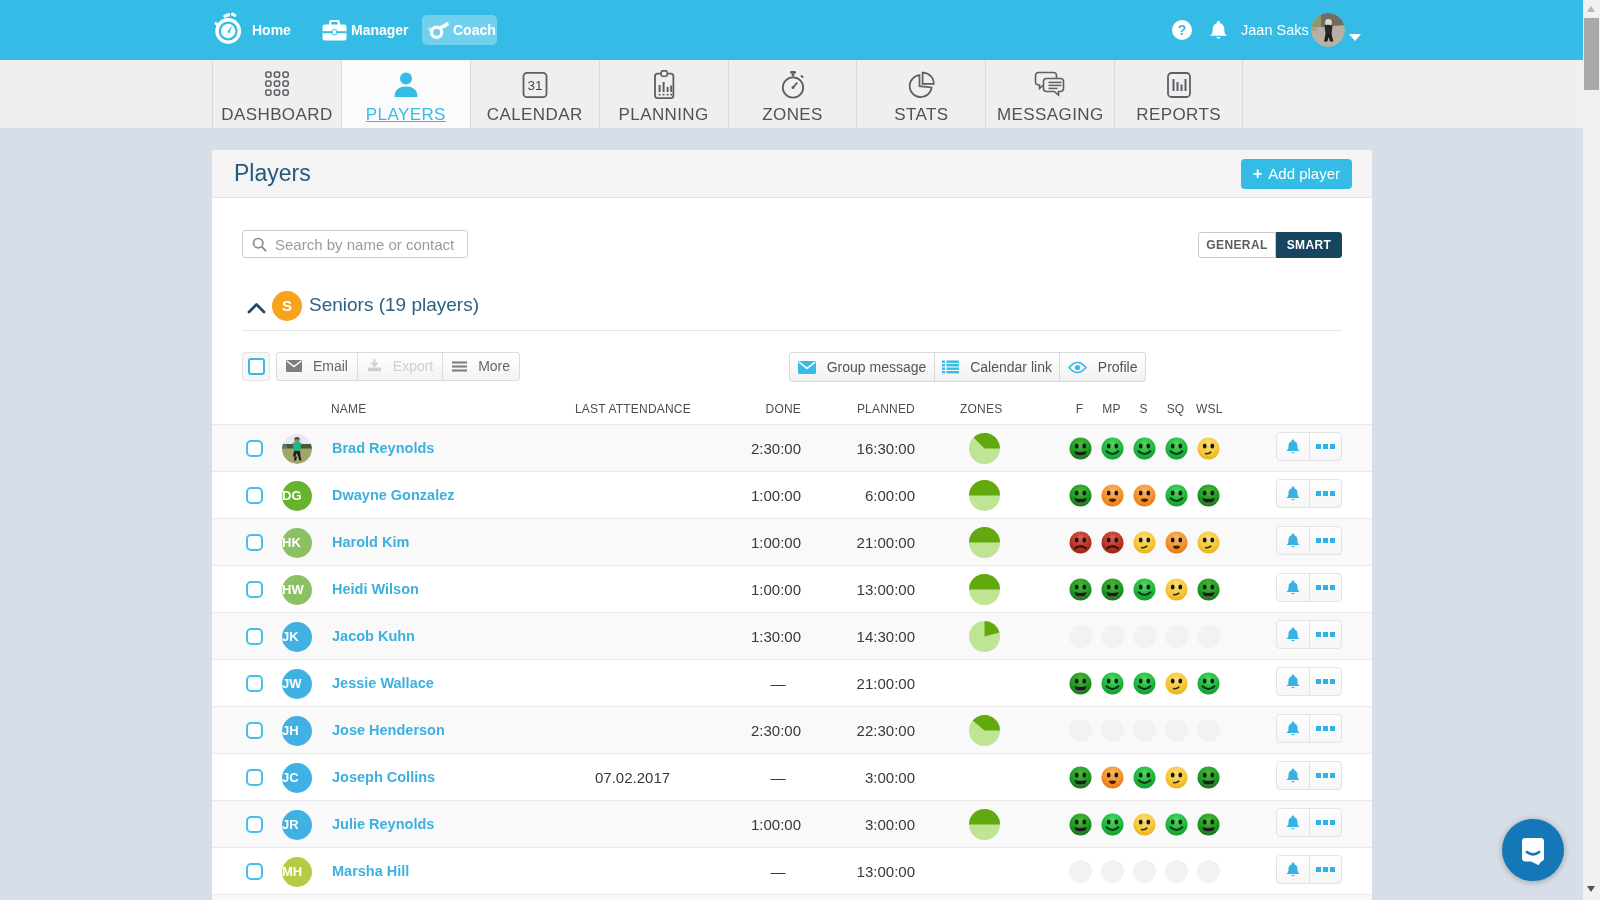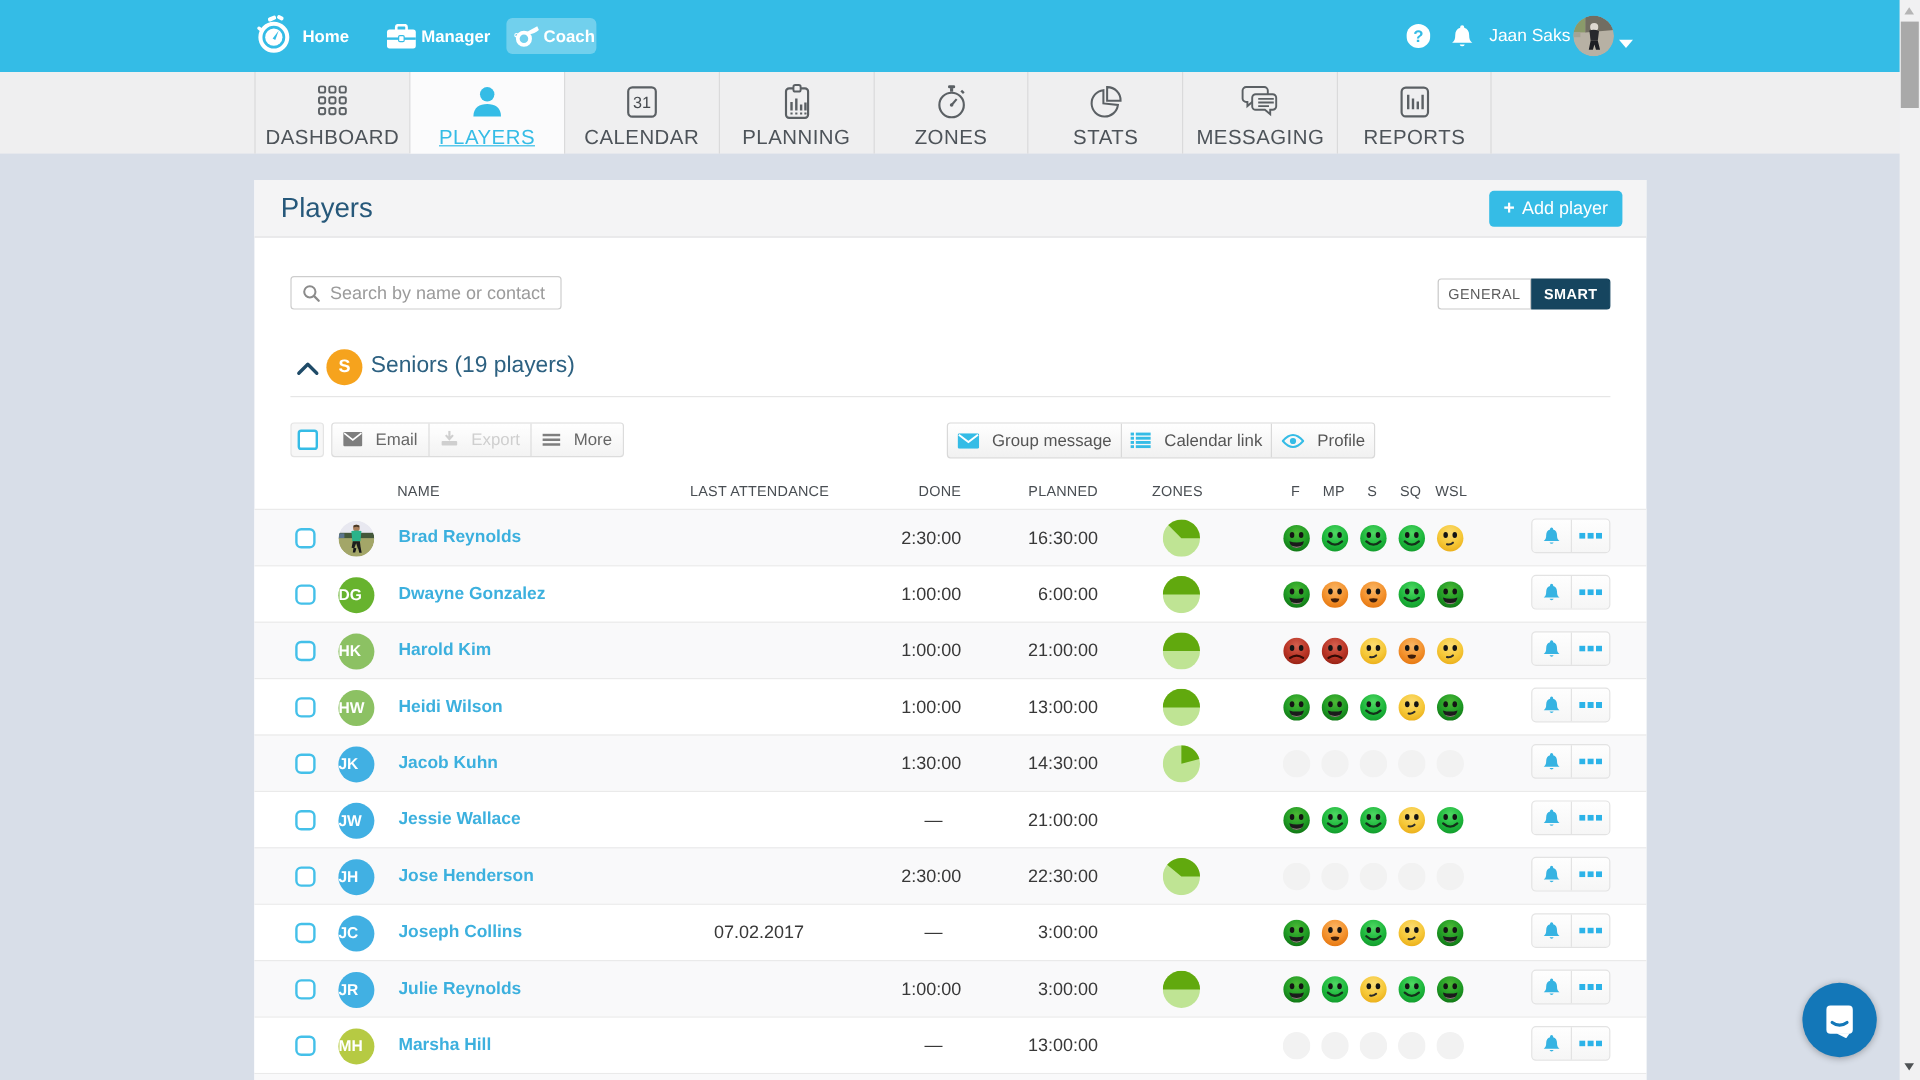--- a/index.html
+++ b/index.html
@@ -37,21 +37,21 @@
 #chead { position:absolute; left:0; top:0; width:1160px; height:48px; background:#f4f4f5; border-bottom:1px solid #e2e2e3; }
 #ctitle { position:absolute; left:22px; top:0; line-height:47px; font-size:23px; color:#26587a; }
 #addbtn { position:absolute; right:20px; top:9px; height:30px; background:#35bce6; border-radius:4px; color:#fff; font-size:15px; line-height:30px; padding:0 12px; }
 #addbtn b { font-size:16px; margin-right:6px; }
 
 #search { position:absolute; left:30px; top:80px; width:226px; height:28px; border:1px solid #cdcdcd; border-radius:3px; background:#fff; }
 #search svg { position:absolute; left:9px; top:6px; }
 #search span { position:absolute; left:32px; top:5px; font-size:15px; color:#9b9b9b; }
 
 #toggle { position:absolute; right:30px; top:82px; height:26px; display:flex; }
-#tg1 { width:78px; background:#fff; border:1px solid #c9c9c9; border-radius:3px 0 0 3px; color:#5d5d5d; font-size:12px; font-weight:normal; text-align:center; line-height:24px; letter-spacing:0.4px; }
+#tg1 { width:78px; background:#fff; border:1px solid #c9c9c9; border-radius:3px 0 0 3px; color:#5d5d5d; font-size:12px; font-weight:bold; text-align:center; line-height:24px; letter-spacing:0.4px; }
 #tg2 { width:66px; background:#16455f; border:1px solid #16455f; border-radius:0 3px 3px 0; color:#fff; font-size:12px; font-weight:bold; text-align:center; line-height:24px; letter-spacing:0.4px; }
 
 #grphead { position:absolute; left:0; top:140px; width:1160px; height:40px; }
 #grpchev { position:absolute; left:35px; top:10px; }
 #grpcirc { position:absolute; left:60px; top:1px; width:30px; height:30px; border-radius:50%; background:#f6a31d; color:#fff; font-size:15px; font-weight:bold; text-align:center; line-height:30px; }
 #grplbl { position:absolute; left:97px; top:4px; font-size:19px; color:#2d6181; }
 #grphr { position:absolute; left:30px; top:180px; width:1100px; border-top:1px solid #e6e6e6; }
 
 
 #tbar { position:absolute; left:0; top:202px; width:964px; height:30px; }

